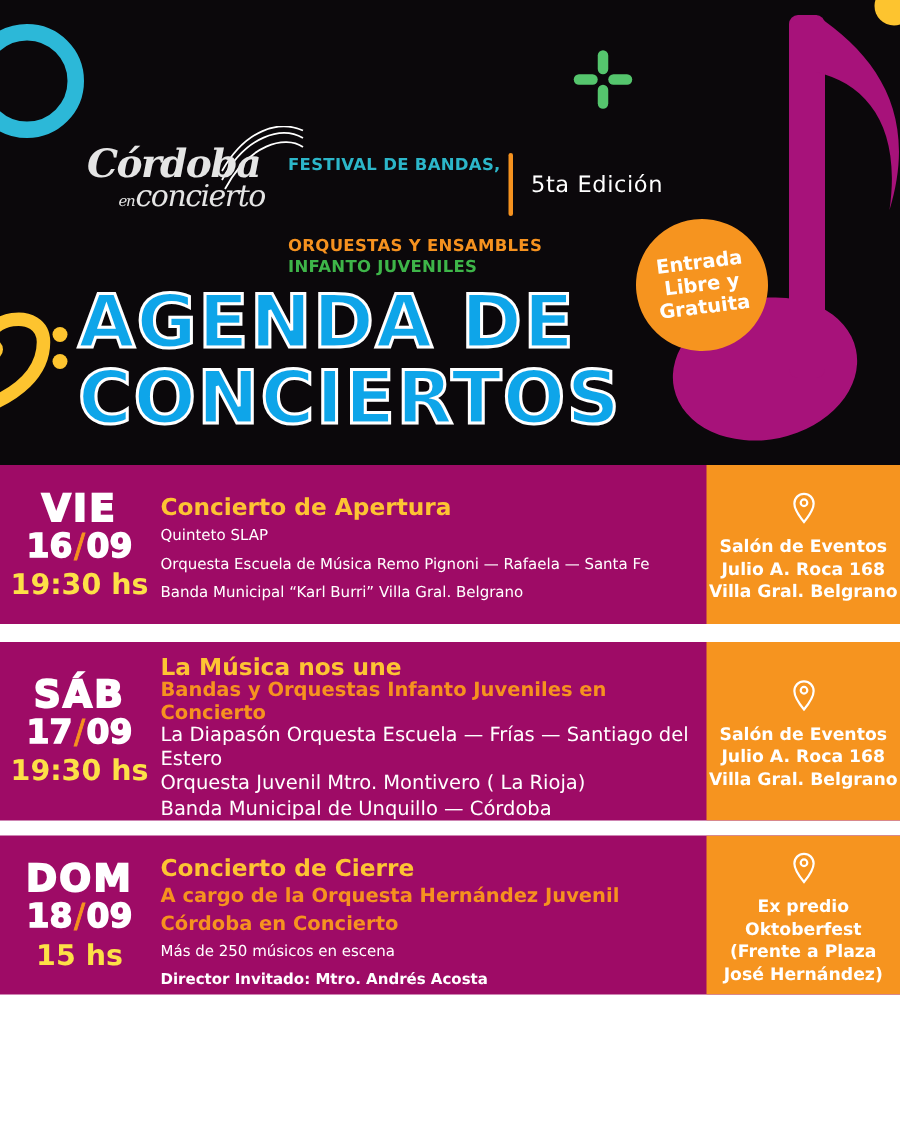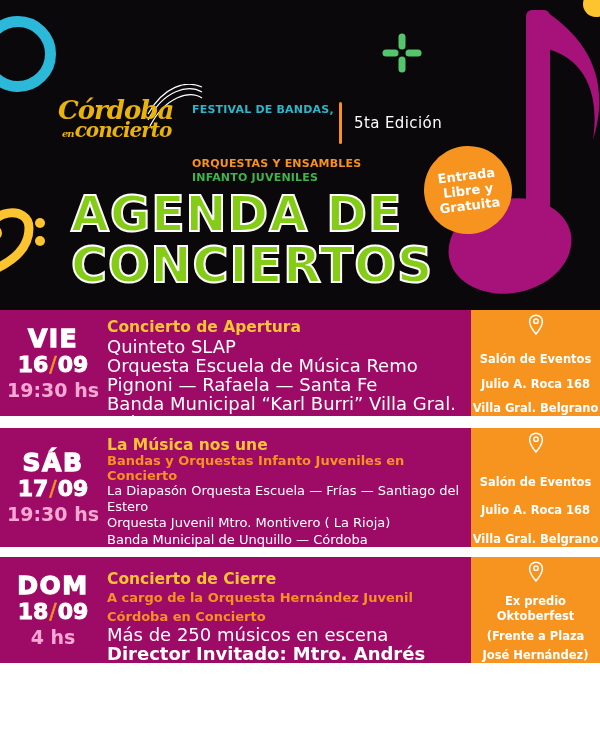--- a/index.html
+++ b/index.html
@@ -7,60 +7,60 @@
           font-family:"DejaVu Sans",sans-serif;}
 
   
   .hdr{position:absolute;left:0;top:0;width:600px;height:310px;background:#0b080b;overflow:hidden;}
   .ring{position:absolute;left:-20px;top:16px;width:54px;height:54px;border:11px solid #2cb8d8;border-radius:50%;}
   .plus{position:absolute;left:382px;top:33px;}
   .note-svg{position:absolute;right:-14px;top:-4px;z-index:1;}
   .ydot{position:absolute;right:-9px;top:-9px;width:26px;height:26px;border-radius:50%;background:#fdc42f;}
   .clef{position:absolute;left:-16px;top:196px;z-index:2;}
 
-  .logo{position:absolute;left:58px;top:97px;color:#eab308;z-index:3;font-family:"DejaVu Serif",serif;font-style:italic;line-height:1;}
+  .logo{position:absolute;left:58px;top:97px;color:#e5e5e5;z-index:3;font-family:"DejaVu Serif",serif;font-style:italic;line-height:1;}
   .logo .l1{font-size:26px;font-weight:bold;letter-spacing:-1px;}
-  .logo .l2{margin-top:-3px;margin-left:4px;font-size:20px;font-weight:bold;letter-spacing:-1px;}
+  .logo .l2{margin-top:-3px;margin-left:21px;font-size:20px;font-weight:normal;letter-spacing:-1px;}
   .logo .en{font-size:10px;margin-right:1px;}
   .flourish{position:absolute;left:146px;top:84px;z-index:2;}
 
   .fest{position:absolute;left:192px;top:103px;font-size:11px;font-weight:bold;line-height:14px;letter-spacing:.2px;z-index:3;}
   .fest .f1{color:#2cb6c9;} .fest .f2{color:#f6921f;margin-top:40px;} .fest .f3{color:#3eb549;}
   .vbar{position:absolute;left:339px;top:102px;width:3px;height:42px;background:#f6921f;border-radius:2px;}
   .edition{position:absolute;left:354px;top:114px;color:#fff;font-size:15px;letter-spacing:.4px;z-index:3;}
 
   .badge{position:absolute;left:424px;top:146px;width:88px;height:88px;border-radius:50%;background:#f6941f;
          display:flex;flex-direction:column;align-items:center;justify-content:center;z-index:5;
          transform:rotate(-7deg);color:#fff;font-weight:bold;font-size:13px;line-height:15px;text-align:center;}
 
-  .title{position:absolute;left:71px;top:189px;z-index:4;color:#84cc16;font-weight:bold;font-size:49px;
+  .title{position:absolute;left:52px;top:189px;z-index:4;color:#0ea5e9;font-weight:bold;font-size:49px;
          line-height:51px;letter-spacing:1px;-webkit-text-stroke:2px #ffffff;}
 
   
   .main-area{position:absolute;left:0;top:310px;width:600px;height:440px;background:#fff;}
   .row{position:absolute;left:0;width:600px;display:flex;background:#9e0b66;overflow:hidden;}
   .row1{top:0;height:106px;} .row2{top:118px;height:119px;} .row3{top:247px;height:106px;}
   .day{width:106px;display:flex;flex-direction:column;align-items:center;justify-content:center;color:#fff;flex:0 0 106px;}
   .day .d1{font-size:25px;font-weight:bold;letter-spacing:1.5px;-webkit-text-stroke:1.3px #fff;line-height:27px;}
   .day .d2{font-size:22px;font-weight:bold;-webkit-text-stroke:1px #fff;line-height:26px;}
   .day .d2 .sep{color:#f6921f;-webkit-text-stroke:.5px #f6921f;font-weight:normal;padding:0 1px;}
-  .day .d3{font-size:19px;font-weight:bold;color:#f9a8d4;line-height:24px;}
+  .day .d3{font-size:19px;font-weight:bold;color:#fde047;line-height:24px;}
   .content{flex:1;color:#fff;overflow:hidden;}
-  .row1 .content{padding:8px 0 0 1px;}
+  .row1 .content{padding:19px 0 0 1px;}
   .row2 .content{padding:9px 0 0 1px;}
   .row3 .content{padding:13px 0 0 1px;}
   .ev-title{color:#fdc433;font-weight:bold;font-size:15.5px;line-height:19px;}
   .row2 .ev-title{line-height:16px;}
   .ev-sub{color:#f6921f;font-weight:bold;font-size:13px;line-height:18.5px;}
   .row2 .ev-sub{line-height:15px;}
-  .ev-line{font-size:18px;line-height:19px;}
+  .ev-line{font-size:10px;line-height:19px;}
   .row2 .ev-line{font-size:13px;line-height:16.2px;}
   .row3 .ev-line{line-height:18.5px;}
   .ev-line.bold{font-weight:bold;}
-  .venue{flex:0 0 129px;background:#f6941f;display:flex;flex-direction:column;align-items:center;justify-content:space-between;
+  .venue{flex:0 0 129px;background:#f6941f;display:flex;flex-direction:column;align-items:center;justify-content:center;
          text-align:center;color:#fff;font-weight:bold;font-size:11.5px;line-height:15px;}
   .venue svg{margin-bottom:7px;}
 </style>
 </head>
 <body>
 
 <div class="poster">
 
   <div class="hdr">
 
@@ -175,21 +175,21 @@
         <span>Salón de Eventos</span>
         <span>Julio A. Roca 168</span>
         <span>Villa Gral. Belgrano</span>
       </div>
     </div>
 
     <div class="row row3">
       <div class="day">
         <div class="d1">DOM</div>
         <div class="d2"><span>18</span><span class="sep">/</span><span>09</span></div>
-        <div class="d3">4 hs</div>
+        <div class="d3">15 hs</div>
       </div>
       <div class="content">
         <div class="ev-title">Concierto de Cierre</div>
         <div class="ev-sub">A cargo de la Orquesta Hernández Juvenil</div>
         <div class="ev-sub">Córdoba en Concierto</div>
         <div class="ev-line">Más de 250 músicos en escena</div>
         <div class="ev-line bold">Director Invitado: Mtro. Andrés Acosta</div>
       </div>
       <div class="venue">
         <svg width="22" height="26" viewBox="0 0 24 28" fill="none" stroke="#ffffff" stroke-width="1.6">

